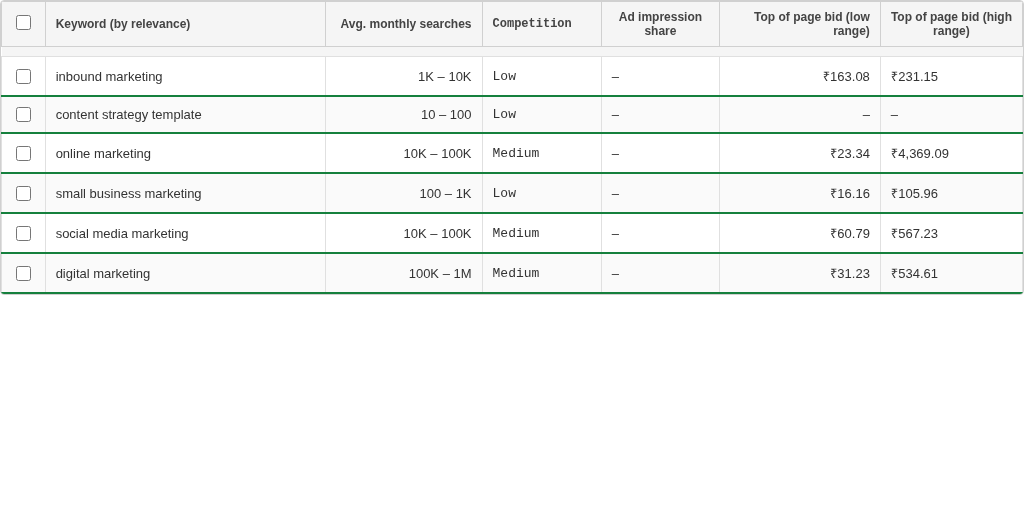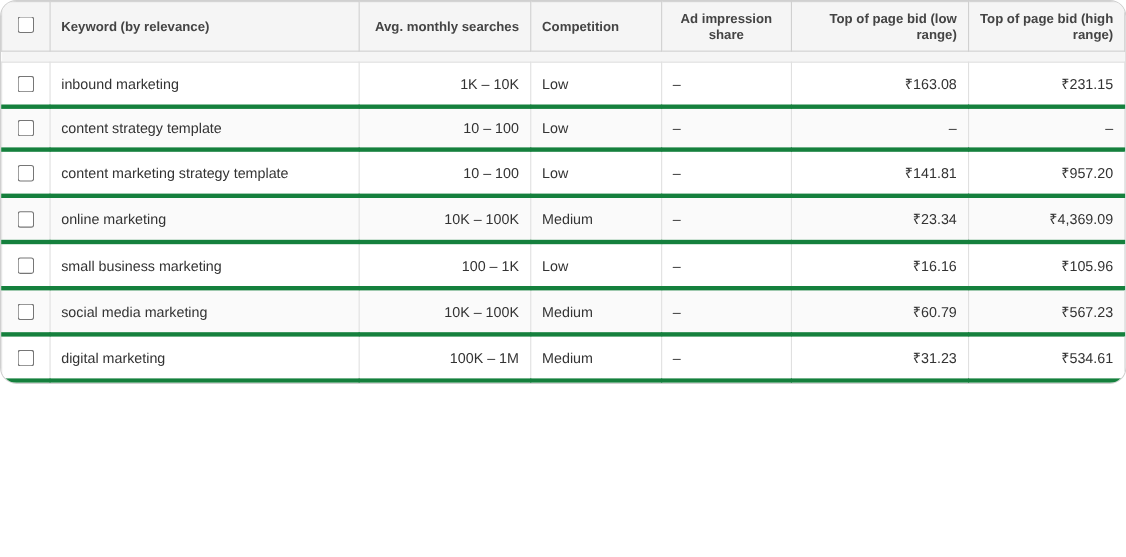--- a/index.html
+++ b/index.html
@@ -9,21 +9,21 @@
     }
     body {
       font-family: Arial, sans-serif;
       font-size: 13px;
       background: #fff;
       color: #333;
     }
     .table-container {
       width: 1024px;
       border: 1px solid #d0d0d0;
-      border-radius: 15px;
+      border-radius: 4px;
       overflow: hidden;
     }
     table {
       width: 100%;
       border-collapse: collapse;
     }
     thead tr {
       background: #f5f5f5;
     }
     thead th {
@@ -32,21 +32,21 @@
       font-weight: 600;
       font-size: 12px;
       color: #444;
       vertical-align: middle;
       text-align: center;
     }
     thead th.keyword-col {
       text-align: left;
     }
     tbody tr {
-      border-bottom: 4px solid #15803d;
+      border-bottom: 2px solid #15803d;
     }
     tbody tr:nth-child(even) {
       background: #fafafa;
     }
     tbody tr:nth-child(odd) {
       background: #fff;
     }
     tbody td {
       border: 1px solid #e0e0e0;
       padding: 10px 10px;
@@ -61,31 +61,31 @@
       text-align: left;
     }
     .col-searches {
       width: 160px;
       text-align: right;
       margin-top: 16px;
     }
     .col-competition {
       width: 120px;
       text-align: left;
+      font-family: Liberation Mono, monospace;
     }
     .col-impression {
       width: 120px;
     }
     .col-bid-low {
       width: 165px;
       text-align: right;
     }
     .col-bid-high {
       width: 145px;
-      text-align: right;
     }
     .checkbox-cell {
       display: flex;
       justify-content: center;
       align-items: center;
     }
     input[type="checkbox"] {
       width: 15px;
       height: 15px;
       cursor: pointer;
@@ -161,33 +161,20 @@
           <td class="col-impression">–</td>
           <td class="col-bid-low">–</td>
           <td class="col-bid-high">–</td>
         </tr>
         <tr>
           <td class="col-checkbox">
             <div class="checkbox-cell">
               <input type="checkbox" style="">
             </div>
           </td>
-          <td class="col-keyword">content marketing strategy template</td>
-          <td class="col-searches">10 – 100</td>
-          <td class="col-competition">Low</td>
-          <td class="col-impression">–</td>
-          <td class="col-bid-low">₹141.81</td>
-          <td class="col-bid-high">₹957.20</td>
-        </tr>
-        <tr>
-          <td class="col-checkbox">
-            <div class="checkbox-cell">
-              <input type="checkbox" style="">
-            </div>
-          </td>
           <td class="col-keyword">online marketing</td>
           <td class="col-searches">10K – 100K</td>
           <td class="col-competition">Medium</td>
           <td class="col-impression">–</td>
           <td class="col-bid-low">₹23.34</td>
           <td class="col-bid-high">₹4,369.09</td>
         </tr>
         <tr>
           <td class="col-checkbox">
             <div class="checkbox-cell">

